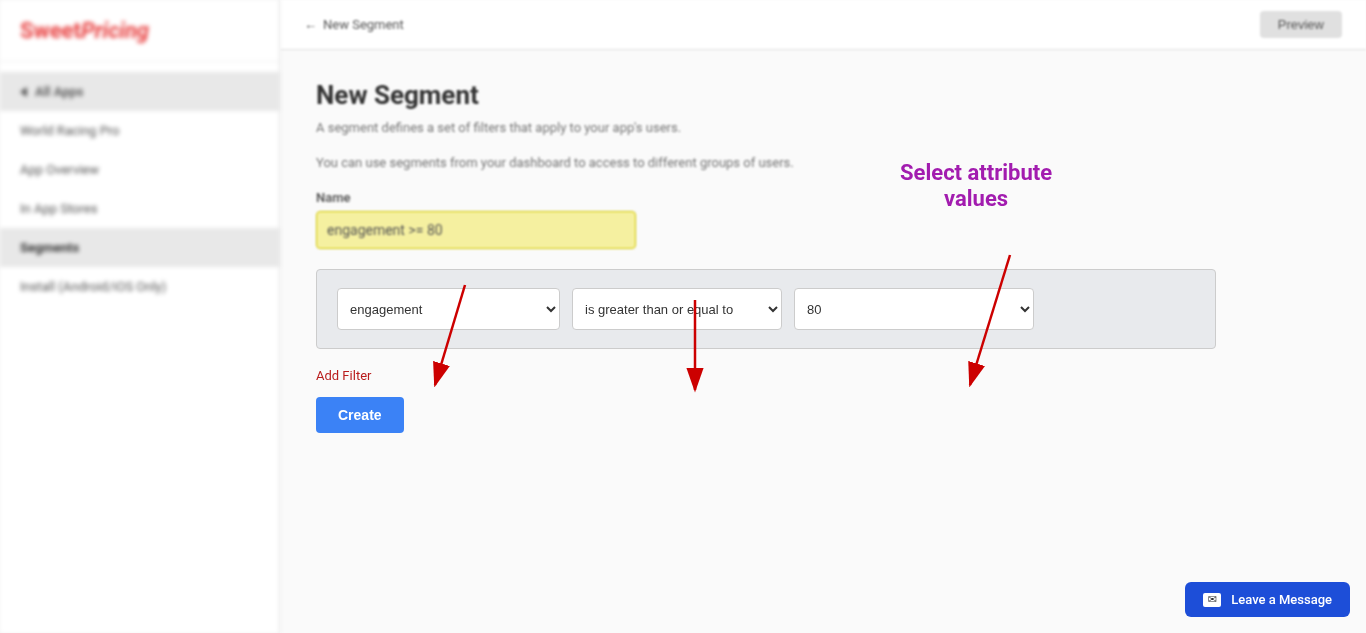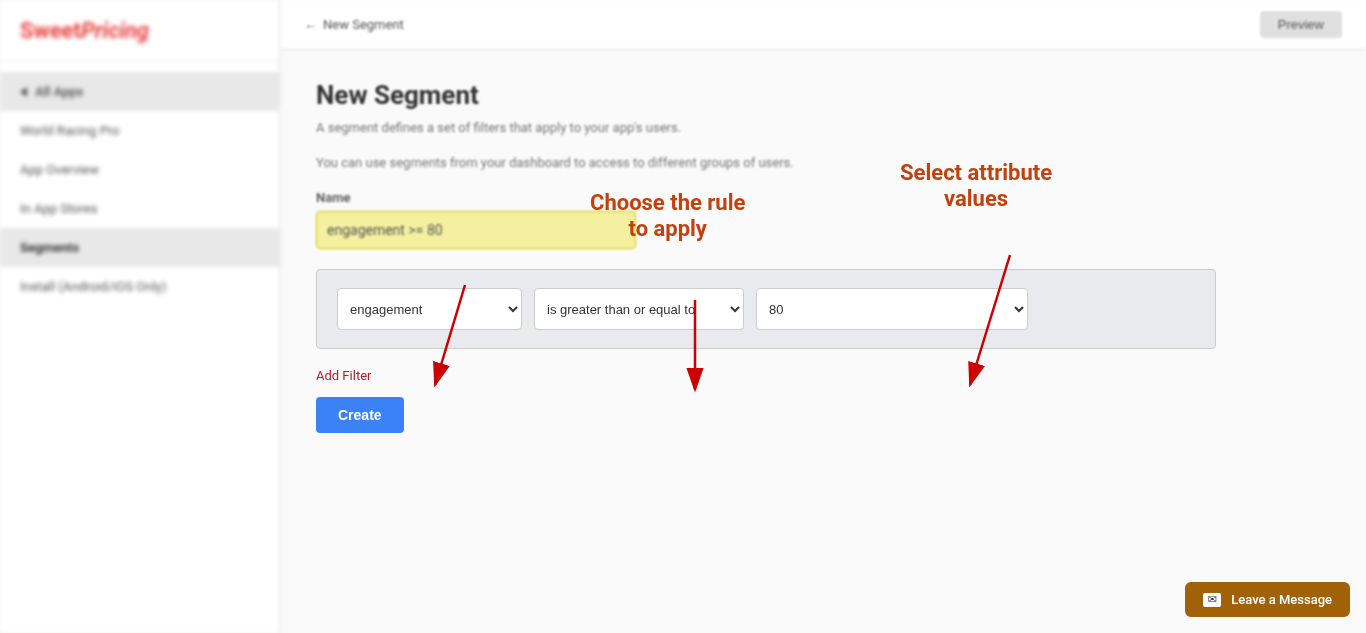--- a/index.html
+++ b/index.html
@@ -168,23 +168,23 @@
       border: 1px solid #ccc;
       border-radius: 4px;
       background: #fff;
       padding: 0 8px;
       font-size: 13px;
       color: #333;
       cursor: pointer;
       appearance: auto;
     }
 
-    .filter-select-attr { width: 185px; }
+    .filter-select-attr { width: 223px; }
     .filter-select-rule { width: 210px; }
-    .filter-select-value { width: 272px; }
+    .filter-select-value { width: 240px; }
 
     .add-filter-link {
       color: #b91c1c;
       font-size: 13px;
       cursor: pointer;
       text-decoration: none;
       margin-bottom: 14px;
       display: inline-block;
     }
 
@@ -204,21 +204,21 @@
       position: absolute;
       top: 0; left: 0;
       width: 100%;
       height: 100%;
       pointer-events: none;
       z-index: 10;
     }
 
     .annotation-text {
       position: absolute;
-      color: #c2410c;
+      color: #a21caf;
       font-size: 22px;
       font-weight: 700;
       line-height: 1.2;
       pointer-events: none;
     }
 
     
     .arrows-svg {
       position: absolute;
       top: 0; left: 0;
@@ -226,21 +226,21 @@
       height: 100%;
       pointer-events: none;
       z-index: 9;
     }
 
     
     .chat-widget {
       position: absolute;
       bottom: 16px;
       right: 16px;
-      background: #a16207;
+      background: #1d4ed8;
       color: #fff;
       display: flex;
       align-items: center;
       gap: 10px;
       padding: 10px 18px;
       border-radius: 6px;
       font-size: 13px;
       font-weight: 500;
       cursor: pointer;
       z-index: 20;
@@ -351,23 +351,20 @@
           </marker>
         </defs>
 
         <line x1="185" y1="235" x2="155" y2="335" stroke="#cc0000" stroke-width="2.5" marker-end="url(#arrowhead)"></line>
 
         <line x1="415" y1="250" x2="415" y2="340" stroke="#cc0000" stroke-width="2.5" marker-end="url(#arrowhead)"></line>
 
         <line x1="730" y1="205" x2="690" y2="335" stroke="#cc0000" stroke-width="2.5" marker-end="url(#arrowhead)"></line>
       </svg>
 
-      <div class="annotation-text" style="left: 310px; top: 140px; font-size: 22px; text-align: center;">
-        Choose the rule<br>to apply
-      </div>
       <div class="annotation-text" style="left: 620px; top: 110px; font-size: 22px; text-align: center;">
         Select attribute<br>values
       </div>
     </div>
   </div>
 </div>
 
 <div class="chat-widget">
   <span class="chat-icon"></span>
   <span>Leave a Message</span>

